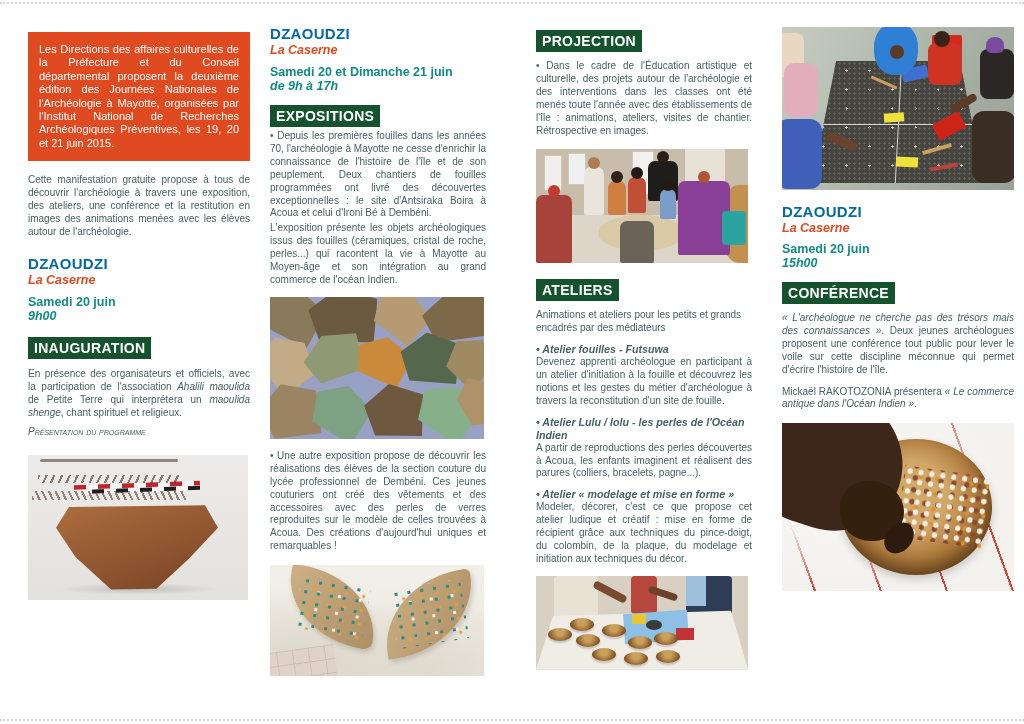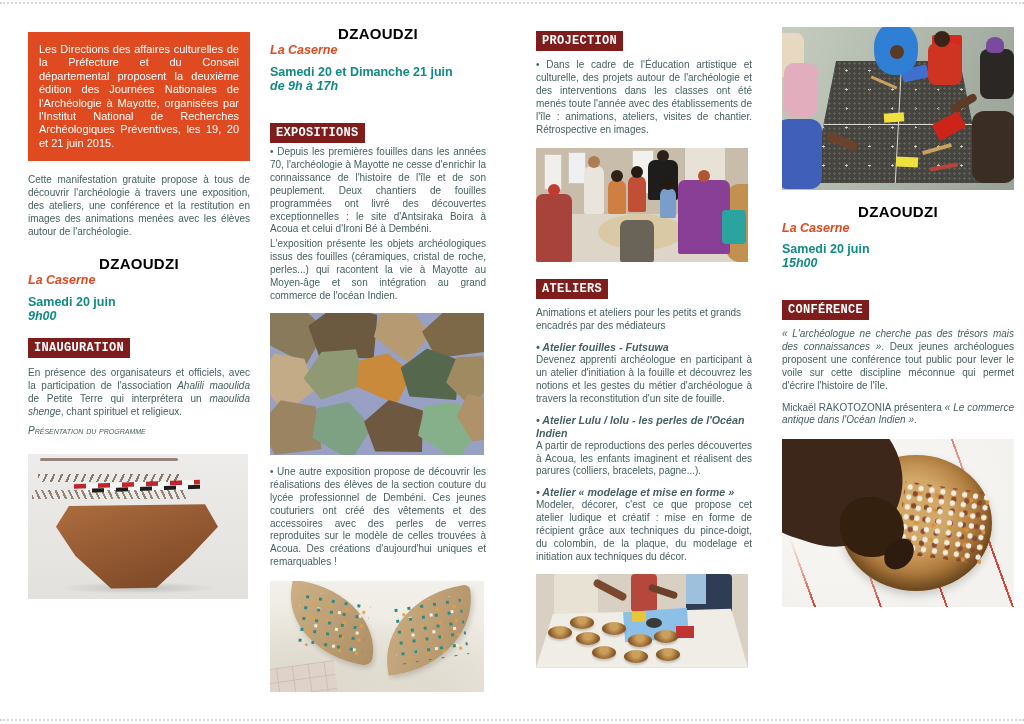--- a/index.html
+++ b/index.html
@@ -8,27 +8,27 @@
   .cutline{position:absolute;left:0;right:0;height:0;border-top:2px dotted #d6d6d4;}
   .col{position:absolute;top:0;}
   #col1{left:28px;width:222px;}
   #col2{left:270px;width:216px;}
   #col3{left:536px;width:216px;}
   #col4{left:782px;width:232px;}
 
   .intro-box{background:#e04a20;padding:11px 11px;margin-top:32px;}
   .intro-box p{margin:0;color:#ffffff;font-size:11px;line-height:13.4px;text-align:justify;}
 
-  .h-city{margin:0;color:#000000;font-size:15px;font-weight:bold;letter-spacing:.3px;text-align:center;}
+  .h-city{margin:0;color:#0369a1;font-size:15px;font-weight:bold;letter-spacing:.3px;}
   .h-venue{margin:1px 0 0;color:#e04a20;font-size:12.5px;font-style:italic;font-weight:bold;}
   .h-date{margin:8px 0 0;color:#118a85;font-size:12.5px;font-weight:bold;}
   .h-time{margin:0;color:#118a85;font-size:12.5px;font-weight:bold;font-style:italic;}
-  .badge{display:inline-block;background:#7f1d1d;color:#ffffff;font-weight:bold;
-         font-size:12px;letter-spacing:.3px;padding:3px 6px 3px;font-family:Liberation Mono, monospace;}
-  .mt14{margin-top:14px;} .mt12{margin-top:29px;} .mt30{margin-top:30px;}
+  .badge{display:inline-block;background:#14532d;color:#ffffff;font-weight:bold;
+         font-size:14px;letter-spacing:.3px;padding:3px 6px 3px;}
+  .mt14{margin-top:14px;} .mt12{margin-top:12px;} .mt30{margin-top:30px;}
   .body{margin:9px 0 0;color:#466061;font-size:10px;line-height:12.9px;text-align:justify;}
   .body.flw{margin-top:2px;}
   .atitle{margin:8px 0 0;color:#466061;font-size:10.7px;line-height:12.9px;
           font-style:italic;font-weight:bold;text-align:left;}
   .smcp{font-variant:small-caps;font-style:italic;margin-top:7px;text-align:left;}
   i{font-style:italic;margin-top:20px;}
 
   .ph{position:relative;overflow:hidden;}
   .ph *{position:absolute;}
 

